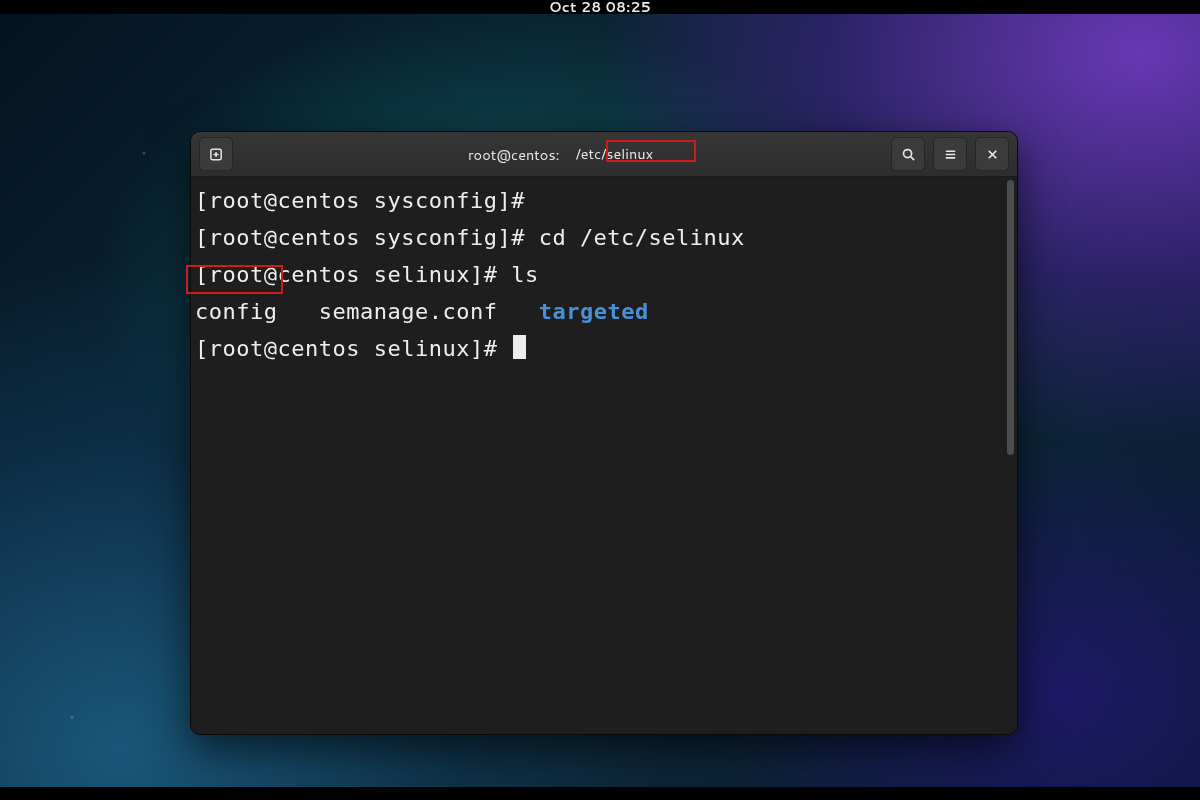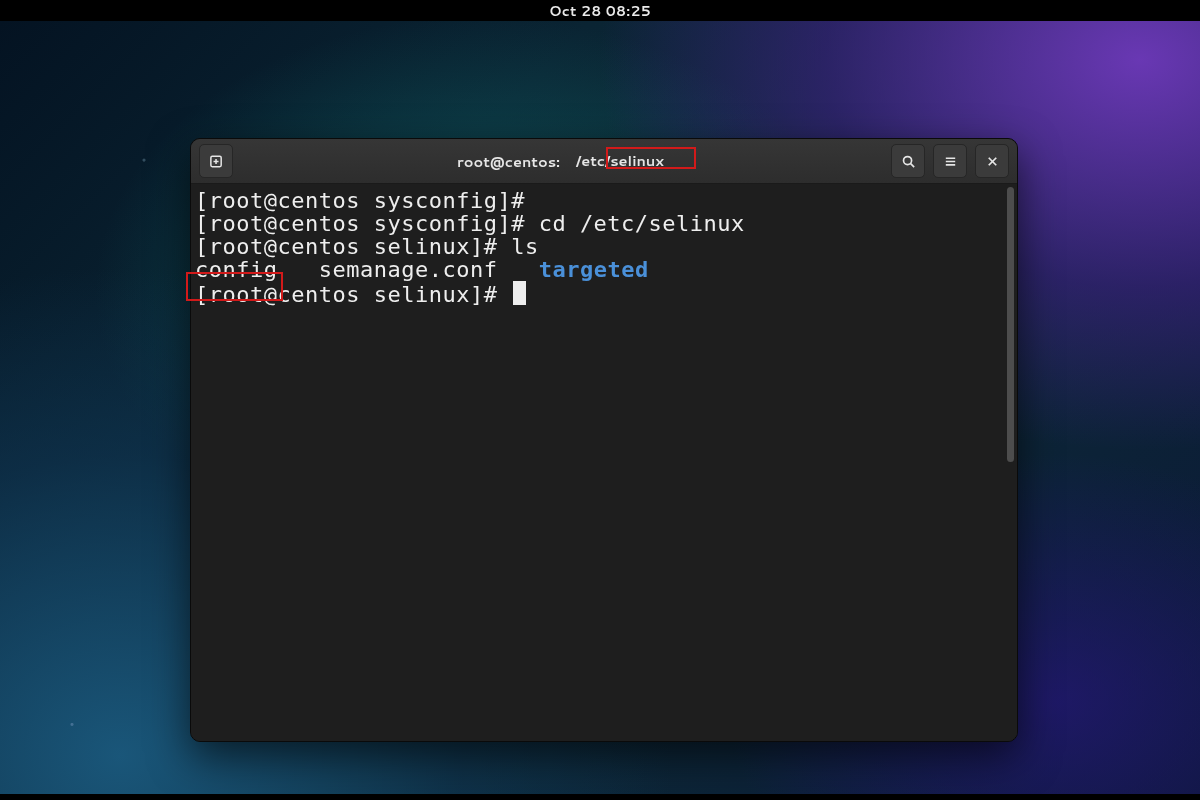--- a/index.html
+++ b/index.html
@@ -8,21 +8,21 @@
     width: 1200px;
     height: 800px;
     overflow: hidden;
     font-family: Cantarell, "DejaVu Sans", sans-serif;
     background: #000;
   }
 
   
   .top-bar {
     width: 100%;
-    height: 21px;
+    height: 14px;
     background: #000;
     color: #eaeaea;
     display: flex;
     align-items: center;
     justify-content: center;
     font-size: 14px;
     font-weight: 600;
     letter-spacing: .3px;
     user-select: none;
   }
@@ -80,21 +80,21 @@
     align-items: center;
     padding: 0 8px;
     gap: 8px;
     color: #e6e6e6;
   }
   .tb-left, .tb-right { display: flex; align-items: center; gap: 8px; }
   .tb-title {
     flex: 1 1 auto;
     text-align: center;
     font-size: 14.5px;
-    font-weight: 700;
+    font-weight: 400;
     white-space: nowrap;
     display: flex;
     justify-content: center;
     align-items: center;
   }
   .tb-title .title-path {
     padding: 0 3px 1px 3px;
     margin-left: 13px;
   }
 
@@ -115,21 +115,21 @@
     position: relative;
     flex: 1 1 auto;
     background: #1e1e1e;
     display: flex;
   }
   .term-text {
     flex: 1 1 auto;
     padding: 5px 4px 4px 4px;
     font-family: "DejaVu Sans Mono", Menlo, Consolas, monospace;
     font-size: 22px;
-    line-height: 23px;
+    line-height: 37px;
     color: #eeeeee;
     white-space: pre;
     letter-spacing: 0.5px;
   }
   .term-text .dir-color { color:#4a90d9; font-weight:600; }
   .term-text .cursor {
     display:inline-block;
     width: 12.5px;
     height: 24px;
     background:#eeeeee;

